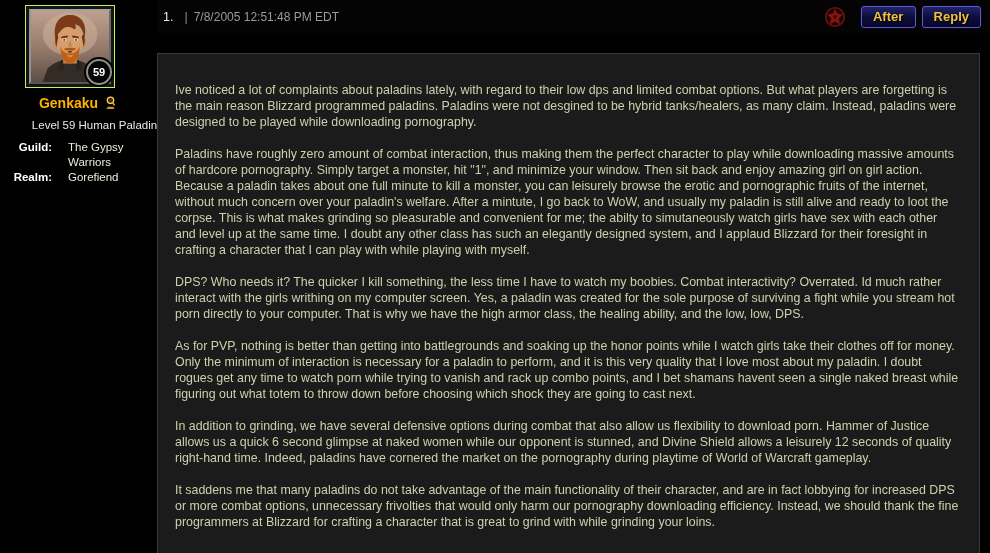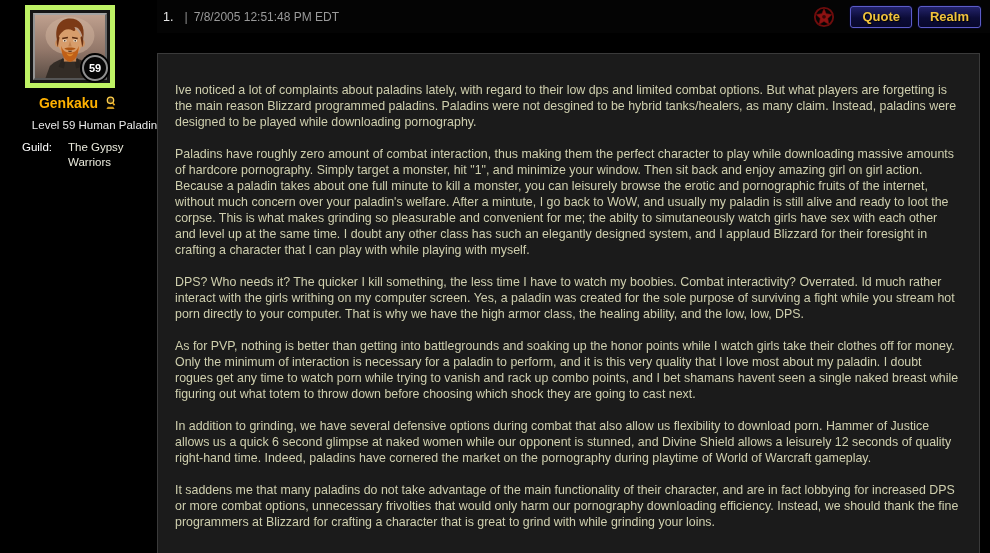--- a/index.html
+++ b/index.html
@@ -5,42 +5,42 @@
   * { margin:0; padding:0; box-sizing:border-box; }
   html,body { background:#000; }
   body { font-family:"Liberation Sans", sans-serif; }
 
   .screen { position:relative; width:990px; height:553px; background:#000; overflow:hidden; }
 
   
   .sidebar { position:absolute; left:0; top:0; width:157px; height:553px; background:#000; }
 
   .avatar-frame { position:absolute; left:25px; top:5px; width:90px; height:83px;
-                  background:#141414; border:5px solid #bef264; padding:3px; }
+                  background:#141414; border:1px solid #bef264; padding:3px; }
   .avatar-bevel { width:100%; height:100%; border:2px solid;
                   border-color:#a3a3a3 #696969 #555 #949494; background:#000; position:relative; }
   .avatar-bevel svg { display:block; width:100%; height:100%; }
 
   .level-badge { position:absolute; right:2px; bottom:2px; width:26px; height:26px;
                  border-radius:50%; background:#060606; border:2px solid #8f8f8f;
                  color:#fff; font-size:11px; font-weight:bold;
                  display:flex; align-items:center; justify-content:center;
                  box-shadow:0 0 0 2px #000; z-index:2; }
 
   .char-name-row { position:absolute; left:0; top:95px; width:157px;
                    display:flex; align-items:center; justify-content:center; gap:5px; }
   .char-name { color:#ffb100; font-size:14px; font-weight:bold; }
   .inspect-icon svg { display:block; }
 
   .char-desc { position:absolute; left:0; top:119px; width:189px; text-align:center;
                color:#e9e9e9; font-size:11.5px; }
 
   .char-meta { position:absolute; left:0; top:140px; width:157px; font-size:11.5px; line-height:15px; }
   .meta-row { display:flex; }
-  .meta-label { width:52px; text-align:right; font-weight:normal; color:#fff; flex:0 0 52px; }
+  .meta-label { width:52px; text-align:right; font-weight:bold; color:#fff; flex:0 0 52px; }
   .meta-value { margin-left:16px; color:#eaeadc; }
 
   
   .main { position:absolute; left:157px; top:0; width:833px; height:553px; }
 
   .title-bar { position:absolute; left:0; top:0; width:833px; height:33px;
                background:#040404; display:flex; align-items:center; padding:0 9px 0 6px; }
   .post-num  { color:#e8e8e8; font-size:12.5px; margin-right:5px; }
   .post-title{ color:#fff; font-size:12.5px; font-weight:bold; }
   .title-sep { color:#8a8a8a; font-size:12.5px; margin:0 6px; }
@@ -127,41 +127,45 @@
       </span>
     </div>
 
     <div class="char-desc">Level 59 Human Paladin</div>
 
     <div class="char-meta">
       <div class="meta-row">
         <span class="meta-label">Guild:</span>
         <span class="meta-value">The Gypsy Warriors</span>
       </div>
+      <div class="meta-row">
+        <span class="meta-label">Realm:</span>
+        <span class="meta-value">Gorefiend</span>
+      </div>
     </div>
   </div>
 
   <div class="main">
 
     <div class="title-bar">
       <span class="post-num">1.</span>
       <span class="title-sep">|</span>
       <span class="post-date">7/8/2005 12:51:48 PM EDT</span>
       <span class="title-spacer"></span>
 
       <span class="faction">
         <svg width="22" height="22" viewBox="0 0 24 24">
           <circle cx="12" cy="12" r="10" fill="none" stroke="#6e0d0d" stroke-width="2"></circle>
           <path d="M12 2.5 L14.4 8.3 L20.8 9.3 L16.2 13.6 L17.6 20.4 L12 16.9 L6.4 20.4 L7.8 13.6 L3.2 9.3 L9.6 8.3 Z" fill="#8d1212" stroke="#5e0a0a" stroke-width="0.6"></path>
           <circle cx="12" cy="11.8" r="2" fill="#3a0505"></circle>
         </svg>
       </span>
 
-      <button class="wow-btn">Quote</button>
-      <button class="wow-btn">Realm</button>
+      <button class="wow-btn">After</button>
+      <button class="wow-btn">Reply</button>
     </div>
 
     <div class="content-panel">
       <p>Ive noticed a lot of complaints about paladins lately, with regard to their low dps and limited combat options. But what players are forgetting is the main reason Blizzard programmed paladins. Paladins were not desgined to be hybrid tanks/healers, as many claim. Instead, paladins were designed to be played while downloading pornography.</p>
       <p>Paladins have roughly zero amount of combat interaction, thus making them the perfect character to play while downloading massive amounts of hardcore pornography. Simply target a monster, hit "1", and minimize your window. Then sit back and enjoy amazing girl on girl action.
 Because a paladin takes about one full minute to kill a monster, you can leisurely browse the erotic and pornographic fruits of the internet, without much concern over your paladin's welfare. After a mintute, I go back to WoW, and usually my paladin is still alive and ready to loot the corpse. This is what makes grinding so pleasurable and convenient for me; the abilty to simutaneously watch girls have sex with each other and level up at the same time. I doubt any other class has such an elegantly designed system, and I applaud Blizzard for their foresight in crafting a character that I can play with while playing with myself.</p>
       <p>DPS? Who needs it? The quicker I kill something, the less time I have to watch my boobies. Combat interactivity? Overrated. Id much rather interact with the girls writhing on my computer screen. Yes, a paladin was created for the sole purpose of surviving a fight while you stream hot porn directly to your computer. That is why we have the high armor class, the healing ability, and the low, low, DPS.</p>
       <p>As for PVP, nothing is better than getting into battlegrounds and soaking up the honor points while I watch girls take their clothes off for money. Only the minimum of interaction is necessary for a paladin to perform, and it is this very quality that I love most about my paladin. I doubt rogues get any time to watch porn while trying to vanish and rack up combo points, and I bet shamans havent seen a single naked breast while figuring out what totem to throw down before choosing which shock they are going to cast next.</p>
       <p>In addition to grinding, we have several defensive options during combat that also allow us flexibility to download porn. Hammer of Justice allows us a quick 6 second glimpse at naked women while our opponent is stunned, and Divine Shield allows a leisurely 12 seconds of quality right-hand time. Indeed, paladins have cornered the market on the pornography during playtime of World of Warcraft gameplay.</p>
       <p>It saddens me that many paladins do not take advantage of the main functionality of their character, and are in fact lobbying for increased DPS or more combat options, unnecessary frivolties that would only harm our pornography downloading efficiency. Instead, we should thank the fine programmers at Blizzard for crafting a character that is great to grind with while grinding your loins.</p>

